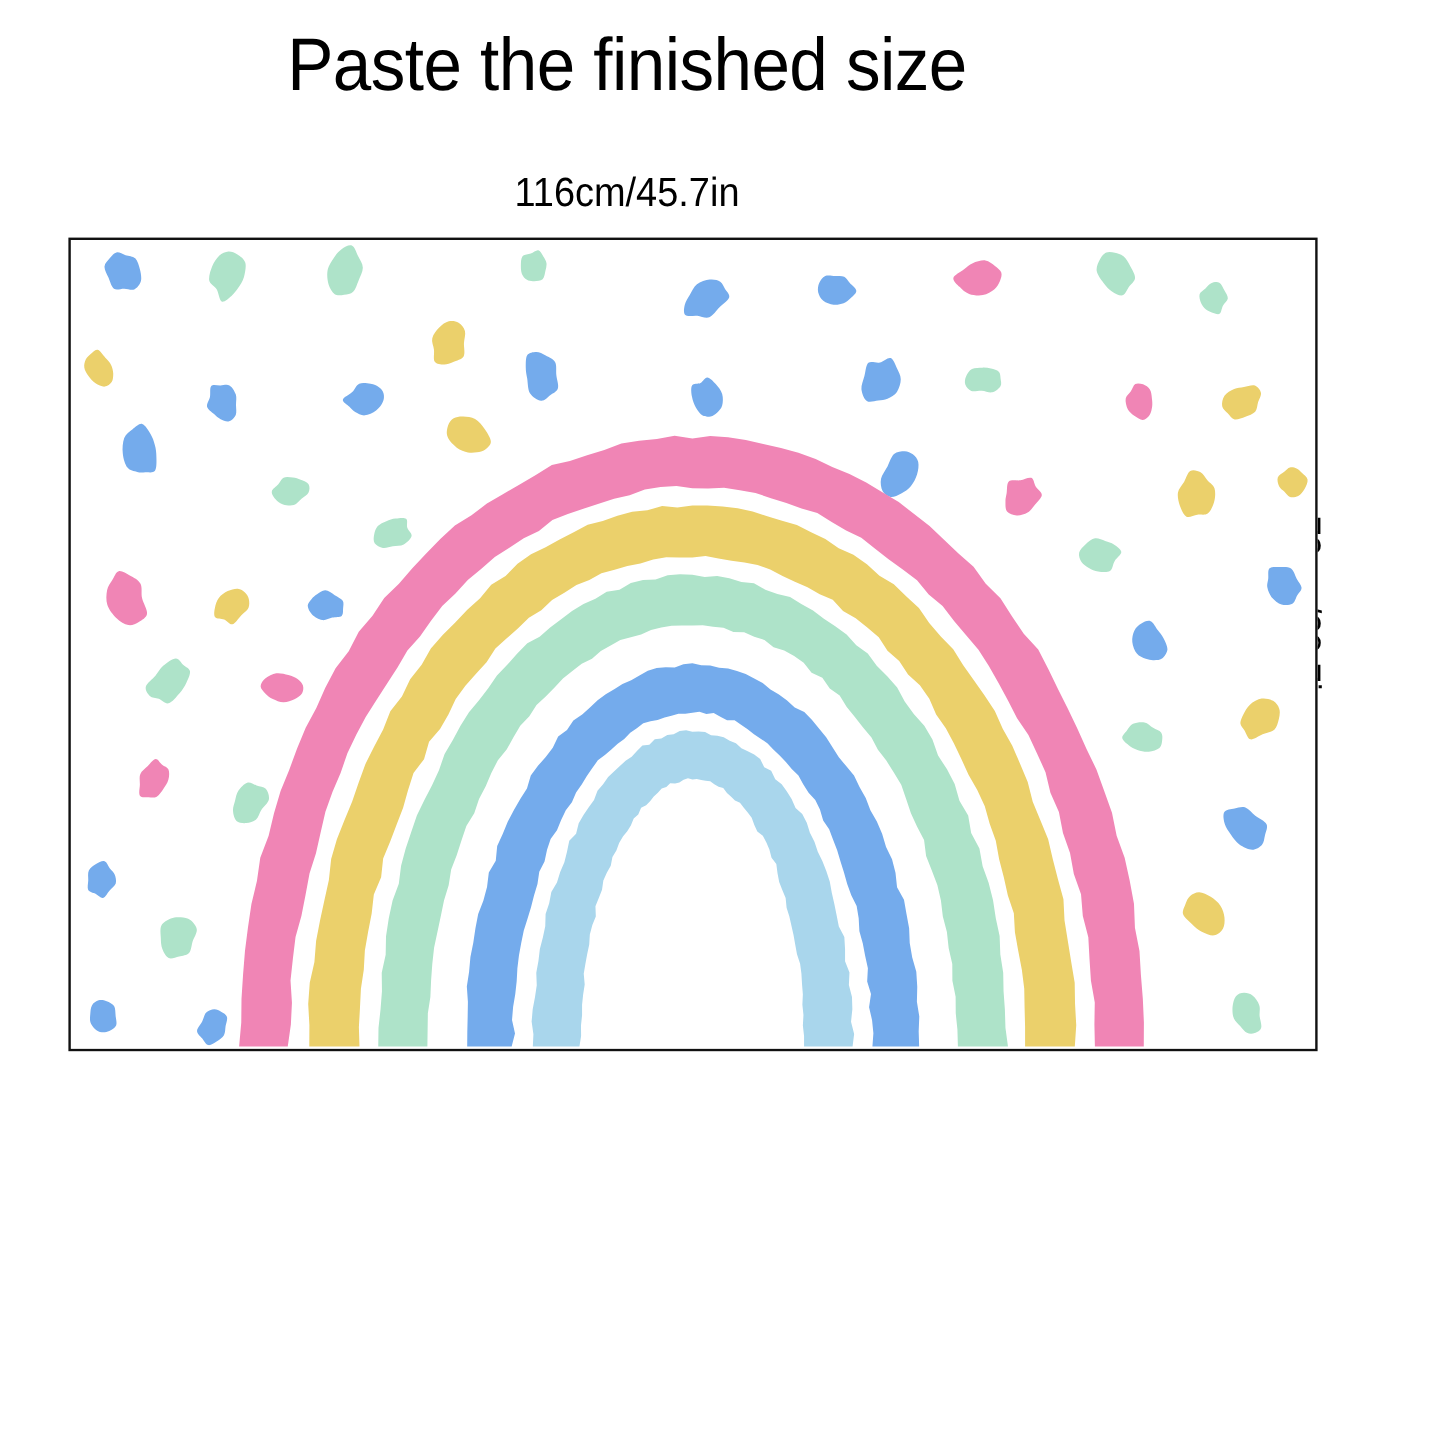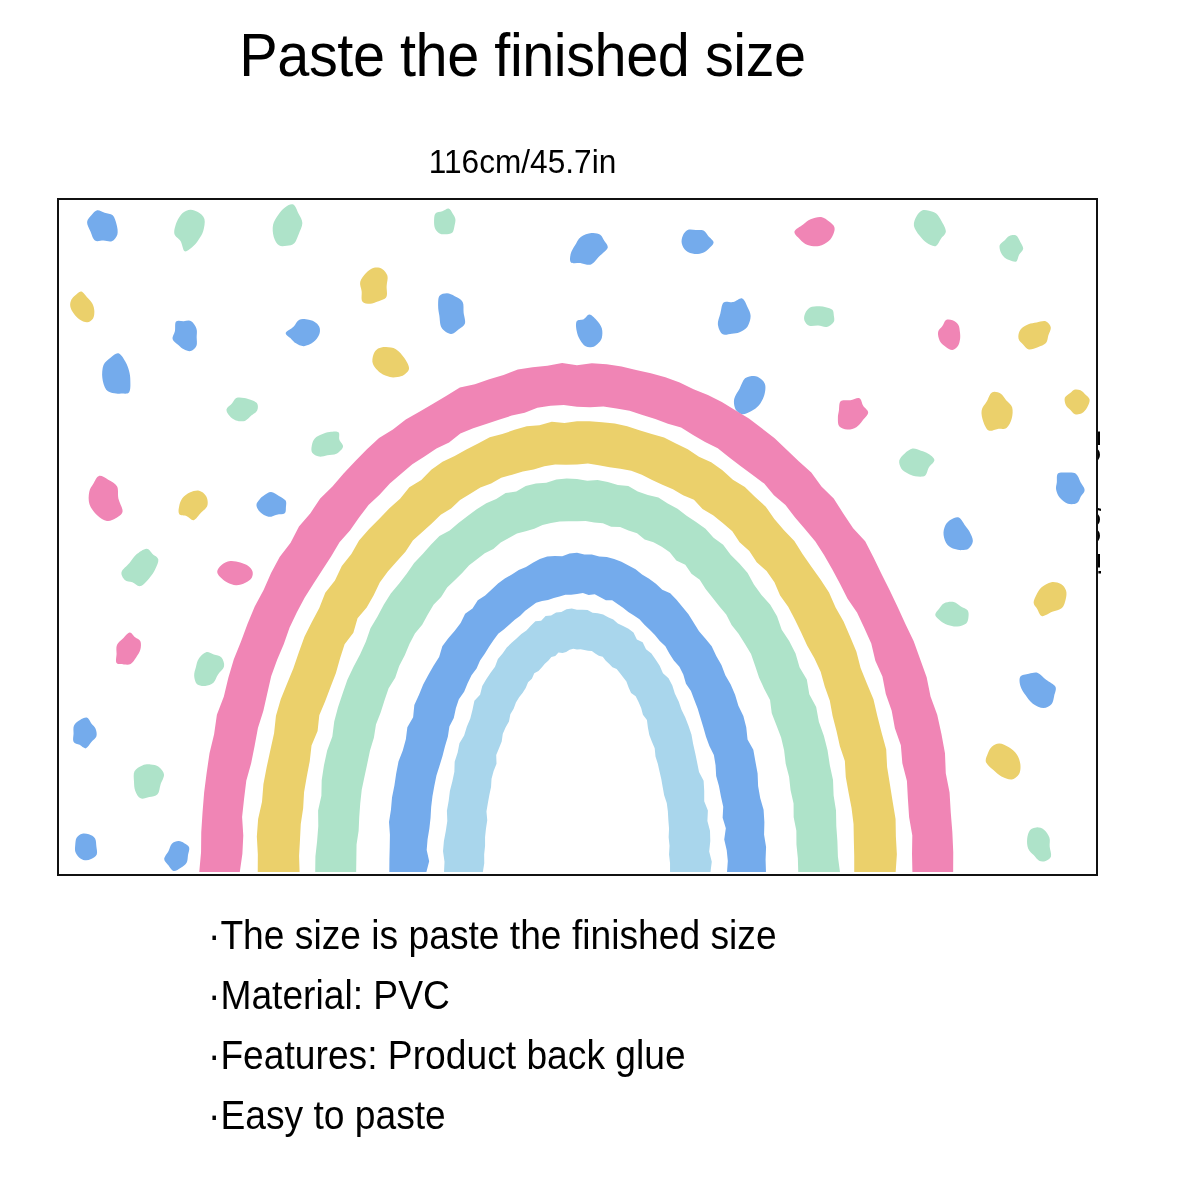--- a/index.html
+++ b/index.html
@@ -148,20 +148,14 @@
             <path d="M 140.8 676.0 L 142.6 656.0 L 142.8 636.0 L 144.1 616.0 L 145.7 596.1 L 148.2 576.3 L 151.1 556.6 L 155.7 537.4 L 158.5 517.8 L 165.5 499.5 L 170.0 480.5 L 175.5 461.9 L 182.7 444.2 L 189.3 426.3 L 196.5 408.8 L 205.4 392.4 L 212.9 375.3 L 221.5 359.0 L 232.5 344.7 L 240.9 328.5 L 252.4 315.0 L 262.2 300.2 L 274.5 288.1 L 285.7 275.1 L 297.3 262.7 L 309.1 250.7 L 321.3 239.3 L 335.2 230.8 L 348.1 220.9 L 361.8 212.9 L 375.5 205.0 L 389.0 197.0 L 402.4 188.7 L 417.5 185.3 L 431.9 180.4 L 446.3 176.1 L 460.6 170.5 L 475.4 168.2 L 490.3 166.8 L 505.1 164.0 L 520.0 166.3 L 534.9 164.2 L 549.8 165.3 L 564.7 167.6 L 579.3 171.0 L 594.1 174.3 L 608.7 178.4 L 623.1 183.6 L 637.0 190.3 L 651.4 196.1 L 665.4 203.2 L 678.9 211.5 L 692.6 219.7 L 705.5 229.7 L 718.4 239.7 L 730.5 251.3 L 742.6 262.8 L 755.2 274.0 L 765.4 288.2 L 777.7 300.3 L 787.3 315.3 L 797.2 330.1 L 809.3 343.3 L 817.7 359.6 L 825.7 376.2 L 834.0 392.8 L 842.0 409.6 L 849.8 426.8 L 858.0 443.9 L 864.5 461.9 L 871.0 480.1 L 874.9 499.4 L 881.6 517.8 L 885.8 537.0 L 889.4 556.5 L 890.2 576.6 L 894.0 596.1 L 895.2 616.1 L 896.8 636.0 L 897.7 656.0 L 897.6 676.0 L 856.7 676.0 L 856.3 657.6 L 856.6 639.2 L 853.4 621.0 L 852.2 602.7 L 851.2 584.4 L 846.6 566.7 L 845.1 548.5 L 839.1 531.5 L 835.9 513.8 L 830.0 497.0 L 826.6 479.4 L 819.5 463.4 L 815.4 446.1 L 808.3 430.4 L 801.1 414.9 L 791.6 401.0 L 784.0 386.1 L 776.2 371.5 L 768.0 357.2 L 759.3 343.5 L 749.0 331.3 L 738.9 319.4 L 729.3 306.9 L 717.7 297.1 L 707.9 285.2 L 696.0 276.3 L 684.1 267.6 L 672.6 258.7 L 661.3 249.7 L 648.6 243.5 L 636.5 236.4 L 624.5 228.9 L 611.3 225.1 L 598.6 220.4 L 585.7 216.4 L 572.8 212.1 L 559.7 209.7 L 546.5 207.7 L 533.2 208.4 L 520.0 208.0 L 506.7 206.2 L 493.4 207.0 L 480.2 209.1 L 467.5 213.9 L 454.5 216.9 L 441.6 221.1 L 428.8 225.3 L 415.8 229.7 L 402.9 234.8 L 391.6 243.9 L 378.9 250.0 L 366.9 257.9 L 354.7 265.8 L 343.5 275.5 L 332.1 285.1 L 321.8 296.4 L 310.7 306.9 L 301.2 319.4 L 292.1 332.4 L 281.6 344.2 L 273.3 358.3 L 264.5 372.0 L 255.6 385.8 L 246.7 399.9 L 238.8 414.8 L 231.4 430.3 L 225.7 446.7 L 218.9 462.7 L 213.0 479.2 L 209.0 496.7 L 205.1 514.1 L 199.7 531.1 L 196.4 548.9 L 192.9 566.6 L 188.0 584.2 L 185.8 602.4 L 183.8 620.7 L 185.0 639.3 L 184.1 657.6 L 181.5 676.0 Z" fill="#F085B5"></path>
             <path d="M 199.5 676.0 L 199.6 658.2 L 198.6 640.4 L 199.9 622.6 L 203.8 605.3 L 205.2 587.6 L 208.5 570.4 L 212.2 553.3 L 215.9 536.4 L 217.8 518.9 L 222.6 502.3 L 228.9 486.5 L 235.3 471.0 L 240.7 455.1 L 246.4 439.4 L 253.7 424.7 L 261.3 410.4 L 267.3 395.1 L 277.0 382.7 L 283.9 368.2 L 293.5 356.1 L 301.2 342.5 L 311.1 331.1 L 321.6 320.6 L 331.7 310.0 L 342.4 300.4 L 351.7 288.9 L 363.7 281.6 L 373.7 271.4 L 385.0 263.4 L 397.2 257.6 L 408.9 251.0 L 420.7 244.9 L 432.4 238.7 L 445.0 235.5 L 457.3 231.2 L 469.6 227.7 L 482.3 226.6 L 494.7 223.0 L 507.4 224.2 L 520.0 222.6 L 532.6 222.5 L 545.3 223.5 L 557.9 224.9 L 570.4 227.6 L 582.6 231.6 L 595.0 235.3 L 607.4 239.0 L 619.3 244.9 L 631.2 250.7 L 642.4 258.3 L 654.7 263.9 L 666.0 271.9 L 676.5 281.4 L 688.5 288.6 L 698.8 298.7 L 709.5 308.5 L 718.1 321.0 L 727.8 332.3 L 738.2 343.1 L 746.4 356.2 L 755.3 368.9 L 764.3 381.6 L 773.0 394.9 L 779.6 409.8 L 787.6 423.9 L 794.1 439.1 L 800.5 454.4 L 804.7 470.9 L 811.1 486.5 L 817.6 502.3 L 821.5 519.1 L 825.8 535.9 L 830.4 552.7 L 831.3 570.4 L 834.1 587.8 L 836.9 605.2 L 839.8 622.6 L 840.1 640.4 L 841.1 658.2 L 839.9 676.0 L 798.3 676.0 L 798.3 659.9 L 797.9 643.8 L 797.6 627.6 L 795.6 611.7 L 792.6 596.0 L 789.8 580.4 L 788.9 564.4 L 783.9 549.4 L 780.5 534.2 L 776.6 519.1 L 773.8 503.7 L 768.7 489.4 L 764.6 474.6 L 758.3 461.0 L 751.0 448.2 L 744.9 434.9 L 738.7 421.9 L 732.0 409.2 L 723.9 397.8 L 718.2 384.6 L 710.3 373.3 L 700.4 364.3 L 693.0 353.0 L 683.2 344.4 L 675.9 333.1 L 666.3 324.8 L 656.6 317.0 L 646.0 310.9 L 637.4 301.6 L 626.5 296.9 L 616.3 291.0 L 605.7 286.5 L 595.4 281.6 L 585.1 276.3 L 574.5 272.4 L 563.6 270.4 L 552.7 268.9 L 541.8 266.9 L 531.0 265.0 L 520.0 266.1 L 509.1 266.2 L 498.1 266.0 L 487.2 267.9 L 476.5 271.2 L 465.6 273.2 L 454.9 276.4 L 443.9 279.3 L 433.8 285.1 L 423.0 289.3 L 412.9 295.6 L 402.6 301.7 L 393.6 310.3 L 383.2 316.6 L 374.2 325.5 L 364.7 333.9 L 355.2 342.4 L 347.8 353.9 L 339.0 363.7 L 330.1 373.7 L 322.0 384.7 L 315.9 397.7 L 308.9 409.9 L 299.7 420.7 L 295.5 435.2 L 286.7 446.9 L 282.1 461.3 L 278.0 475.9 L 272.6 489.9 L 267.2 504.2 L 261.3 518.4 L 259.6 534.2 L 253.5 548.7 L 251.7 564.5 L 248.7 580.1 L 246.0 595.7 L 245.1 611.8 L 242.7 627.7 L 241.9 643.8 L 241.0 659.9 L 241.5 676.0 Z" fill="#EBD06B"></path>
             <path d="M 257.2 676.0 L 257.4 660.5 L 259.1 645.1 L 260.3 629.7 L 260.1 614.2 L 263.4 599.2 L 263.7 583.7 L 266.0 568.6 L 269.2 553.7 L 274.4 539.7 L 276.3 524.6 L 280.1 510.2 L 284.8 496.3 L 289.5 482.5 L 295.7 469.6 L 302.2 457.1 L 308.0 444.4 L 312.7 430.9 L 319.6 419.1 L 326.0 407.2 L 333.1 395.8 L 341.5 385.9 L 349.2 375.7 L 356.5 365.1 L 365.1 356.1 L 373.3 346.8 L 381.9 338.1 L 392.2 332.5 L 401.0 324.8 L 410.2 317.9 L 419.3 311.0 L 428.9 305.1 L 438.9 300.8 L 448.3 294.8 L 459.0 293.2 L 468.5 287.6 L 478.7 285.1 L 489.2 284.5 L 499.3 281.1 L 509.6 280.1 L 520.0 280.6 L 530.3 282.5 L 540.7 281.7 L 550.9 283.6 L 561.0 286.7 L 571.5 287.7 L 581.0 293.2 L 591.1 296.8 L 601.7 299.3 L 611.1 305.2 L 620.9 310.5 L 630.0 317.5 L 639.5 323.8 L 649.0 330.6 L 657.1 339.7 L 666.7 346.7 L 674.2 356.9 L 683.0 365.6 L 691.3 375.1 L 697.6 386.8 L 705.2 397.4 L 714.0 407.1 L 720.8 418.8 L 725.5 432.2 L 733.0 443.7 L 739.4 456.1 L 743.4 470.1 L 750.7 482.4 L 753.2 497.2 L 760.1 510.1 L 762.8 524.9 L 767.8 538.9 L 771.5 553.5 L 773.8 568.6 L 777.0 583.5 L 777.6 599.0 L 780.0 614.2 L 780.3 629.7 L 781.4 645.1 L 781.9 660.5 L 784.0 676.0 L 742.1 676.0 L 741.7 662.1 L 740.3 648.3 L 740.2 634.4 L 737.5 620.9 L 737.4 607.0 L 734.4 593.7 L 732.9 580.1 L 729.5 567.1 L 727.9 553.6 L 724.9 540.7 L 720.2 528.4 L 715.5 516.4 L 713.8 503.0 L 708.0 491.8 L 702.8 480.5 L 698.8 468.5 L 694.7 456.6 L 688.5 446.4 L 682.2 436.4 L 675.2 427.4 L 669.8 417.0 L 662.6 408.5 L 655.9 399.8 L 649.1 391.4 L 643.2 381.9 L 634.9 375.9 L 628.7 366.9 L 619.7 362.7 L 613.1 354.3 L 605.1 348.7 L 596.8 344.2 L 587.9 341.4 L 580.3 335.3 L 571.7 332.5 L 563.3 328.9 L 554.3 328.7 L 546.0 325.1 L 537.3 324.3 L 528.7 323.0 L 520.0 323.1 L 511.3 323.2 L 502.6 323.3 L 493.9 324.8 L 485.4 327.0 L 477.1 330.7 L 468.5 333.1 L 459.7 335.4 L 451.6 339.9 L 443.4 344.5 L 436.0 351.1 L 427.4 355.3 L 419.6 361.3 L 411.7 367.5 L 404.7 375.2 L 397.3 382.6 L 389.6 389.8 L 383.6 399.3 L 376.0 407.1 L 370.2 417.0 L 364.6 427.2 L 357.3 436.1 L 351.8 446.7 L 347.1 457.9 L 341.5 468.7 L 337.5 480.6 L 330.9 491.2 L 326.8 503.3 L 322.9 515.6 L 318.2 527.7 L 316.1 541.0 L 312.2 553.7 L 309.5 566.8 L 306.7 580.0 L 303.9 593.3 L 302.4 607.0 L 301.4 620.7 L 300.8 634.5 L 298.7 648.2 L 298.5 662.1 L 298.3 676.0 Z" fill="#AEE3C9"></path>
             <path d="M 331.6 676.0 L 331.7 663.5 L 332.0 651.0 L 332.2 638.5 L 331.3 625.8 L 333.2 613.5 L 334.3 601.1 L 336.7 589.0 L 338.5 576.9 L 340.8 564.9 L 345.1 553.8 L 348.2 542.4 L 349.7 530.3 L 355.5 520.3 L 356.7 508.1 L 361.4 497.8 L 365.6 487.5 L 370.7 477.8 L 376.0 468.5 L 381.6 459.7 L 384.8 449.0 L 390.8 440.8 L 397.3 433.4 L 403.2 425.6 L 407.7 416.3 L 415.1 410.8 L 420.4 402.7 L 427.8 397.8 L 434.3 391.8 L 440.7 385.8 L 447.5 380.8 L 454.6 376.6 L 461.5 372.3 L 468.8 369.1 L 475.7 365.0 L 482.7 361.1 L 490.1 358.7 L 497.7 358.2 L 505.2 358.4 L 512.5 355.6 L 520.0 354.9 L 527.4 356.5 L 534.9 356.7 L 542.3 358.5 L 549.9 359.1 L 557.3 361.2 L 564.6 363.8 L 571.7 367.6 L 578.8 371.4 L 585.3 376.8 L 592.4 381.1 L 599.2 386.0 L 605.6 392.0 L 613.6 395.6 L 619.9 402.2 L 625.9 409.5 L 631.9 416.8 L 637.2 425.2 L 642.5 433.7 L 648.8 441.2 L 655.2 449.0 L 659.8 458.6 L 665.0 467.8 L 668.9 478.1 L 674.3 487.5 L 678.7 497.8 L 682.0 508.8 L 687.0 519.0 L 689.9 530.5 L 691.2 542.6 L 697.0 553.0 L 699.1 564.9 L 701.3 577.0 L 701.8 589.4 L 703.9 601.5 L 707.3 613.4 L 708.1 625.9 L 707.8 638.5 L 709.8 650.9 L 709.3 663.5 L 709.7 676.0 L 670.6 676.0 L 671.4 665.0 L 670.3 654.0 L 667.8 643.2 L 669.4 632.0 L 666.2 621.5 L 666.8 610.4 L 664.5 600.0 L 662.5 589.5 L 659.7 579.4 L 659.1 568.6 L 657.4 558.3 L 652.9 549.2 L 649.5 539.9 L 646.8 530.3 L 643.9 520.9 L 641.1 511.6 L 637.7 502.7 L 634.4 493.9 L 629.4 486.6 L 626.7 477.4 L 622.8 469.5 L 617.2 463.3 L 612.7 456.3 L 608.7 448.8 L 603.1 443.5 L 598.2 437.6 L 593.0 432.2 L 587.7 427.2 L 582.7 421.8 L 577.1 418.0 L 571.5 414.4 L 566.2 410.2 L 560.7 406.4 L 555.3 402.6 L 549.0 402.5 L 543.4 399.6 L 537.8 396.6 L 531.7 397.3 L 525.9 395.4 L 520.0 396.4 L 514.1 397.1 L 508.3 397.1 L 502.5 398.9 L 496.7 400.3 L 490.9 402.3 L 484.9 403.4 L 478.9 405.2 L 473.5 409.2 L 468.0 413.1 L 463.0 418.2 L 457.5 422.3 L 452.2 427.0 L 446.8 431.8 L 440.9 436.2 L 436.3 442.7 L 431.7 449.3 L 427.4 456.4 L 422.7 463.2 L 419.2 471.3 L 414.1 478.1 L 410.2 486.2 L 406.7 494.7 L 401.4 502.1 L 398.4 511.2 L 396.3 521.0 L 391.9 529.6 L 390.4 539.8 L 387.5 549.4 L 385.0 559.3 L 382.0 569.1 L 378.9 579.0 L 376.8 589.3 L 374.9 599.8 L 373.6 610.5 L 373.0 621.4 L 371.8 632.2 L 370.0 643.0 L 369.1 653.9 L 371.6 665.1 L 368.8 676.0 Z" fill="#74ABEC"></path>
             <path d="M 386.5 676.0 L 387.0 665.7 L 385.5 655.2 L 386.4 644.9 L 388.3 634.8 L 389.8 624.7 L 389.4 614.3 L 391.2 604.4 L 392.4 594.4 L 394.9 584.8 L 396.9 575.2 L 397.2 565.0 L 400.2 555.9 L 402.0 546.5 L 406.7 538.6 L 409.4 529.8 L 412.9 521.7 L 415.1 512.8 L 417.0 503.7 L 422.7 497.7 L 424.9 489.0 L 428.9 482.0 L 433.3 475.6 L 437.7 469.4 L 440.6 461.6 L 445.3 456.2 L 449.5 450.1 L 454.4 445.5 L 459.3 441.0 L 464.1 436.6 L 469.2 433.1 L 473.6 428.4 L 478.2 423.8 L 484.0 423.2 L 488.5 418.5 L 494.0 417.9 L 499.0 414.9 L 504.3 414.4 L 509.4 411.6 L 514.7 411.0 L 520.0 412.2 L 525.3 412.1 L 530.6 412.4 L 535.6 415.2 L 540.9 415.6 L 546.2 416.9 L 551.2 419.7 L 556.4 421.9 L 561.0 426.1 L 566.3 428.5 L 571.7 431.3 L 576.7 435.1 L 580.1 442.0 L 585.9 444.9 L 589.3 452.0 L 594.7 456.2 L 598.9 462.2 L 603.0 468.6 L 606.3 476.1 L 611.9 481.2 L 615.7 488.5 L 618.3 496.8 L 622.1 504.4 L 624.9 512.8 L 628.7 520.6 L 632.0 529.0 L 634.9 537.7 L 636.6 547.2 L 638.7 556.5 L 640.6 565.9 L 642.5 575.5 L 647.1 584.2 L 647.7 594.3 L 647.7 604.7 L 651.4 614.1 L 650.9 624.6 L 653.5 634.5 L 653.8 644.9 L 652.7 655.3 L 655.3 665.6 L 654.0 676.0 L 613.4 676.0 L 613.4 667.2 L 612.4 658.5 L 612.9 649.7 L 612.0 641.1 L 612.4 632.3 L 611.7 623.6 L 611.2 615.0 L 610.1 606.6 L 607.5 598.7 L 606.0 590.6 L 604.6 582.5 L 602.8 574.7 L 601.1 567.0 L 598.8 559.7 L 598.0 551.6 L 595.2 544.9 L 592.6 538.2 L 591.2 530.8 L 590.2 523.0 L 586.2 517.8 L 584.4 510.9 L 581.8 504.9 L 578.9 499.3 L 574.3 495.9 L 571.8 490.3 L 569.6 484.3 L 566.3 480.0 L 563.0 475.9 L 559.8 471.7 L 555.6 469.9 L 552.2 466.5 L 548.9 463.5 L 545.8 459.4 L 541.9 458.4 L 538.3 456.3 L 534.9 453.7 L 531.1 453.3 L 527.4 452.6 L 523.7 451.9 L 520.0 452.2 L 516.3 451.3 L 512.6 452.5 L 509.1 454.7 L 505.5 455.7 L 501.4 455.3 L 498.2 458.6 L 494.3 459.8 L 491.1 463.4 L 487.7 466.4 L 484.6 470.4 L 481.3 473.9 L 477.1 476.0 L 474.7 481.6 L 470.9 485.0 L 468.5 490.8 L 465.5 495.7 L 461.9 500.1 L 458.7 505.4 L 456.4 511.7 L 453.1 517.2 L 451.7 524.5 L 448.4 530.4 L 445.5 536.9 L 444.4 544.6 L 441.7 551.5 L 438.9 558.4 L 439.2 567.2 L 436.3 574.3 L 434.2 582.1 L 433.7 590.5 L 432.0 598.5 L 430.5 606.8 L 429.1 615.1 L 429.9 624.0 L 428.6 632.4 L 427.7 641.0 L 427.7 649.8 L 426.8 658.5 L 426.9 667.2 L 425.5 676.0 Z" fill="#A9D6EC"></path>
           </g>
       </g>
     </svg>
   </div>
 
-  <div class="bullets">
-    <div class="bullet-row">·The size is paste the finished size</div>
-    <div class="bullet-row">·Material: PVC</div>
-    <div class="bullet-row">·Features: Product back glue</div>
-    <div class="bullet-row">·Easy to paste</div>
-  </div>
 
 </div>
 
 </body></html>

